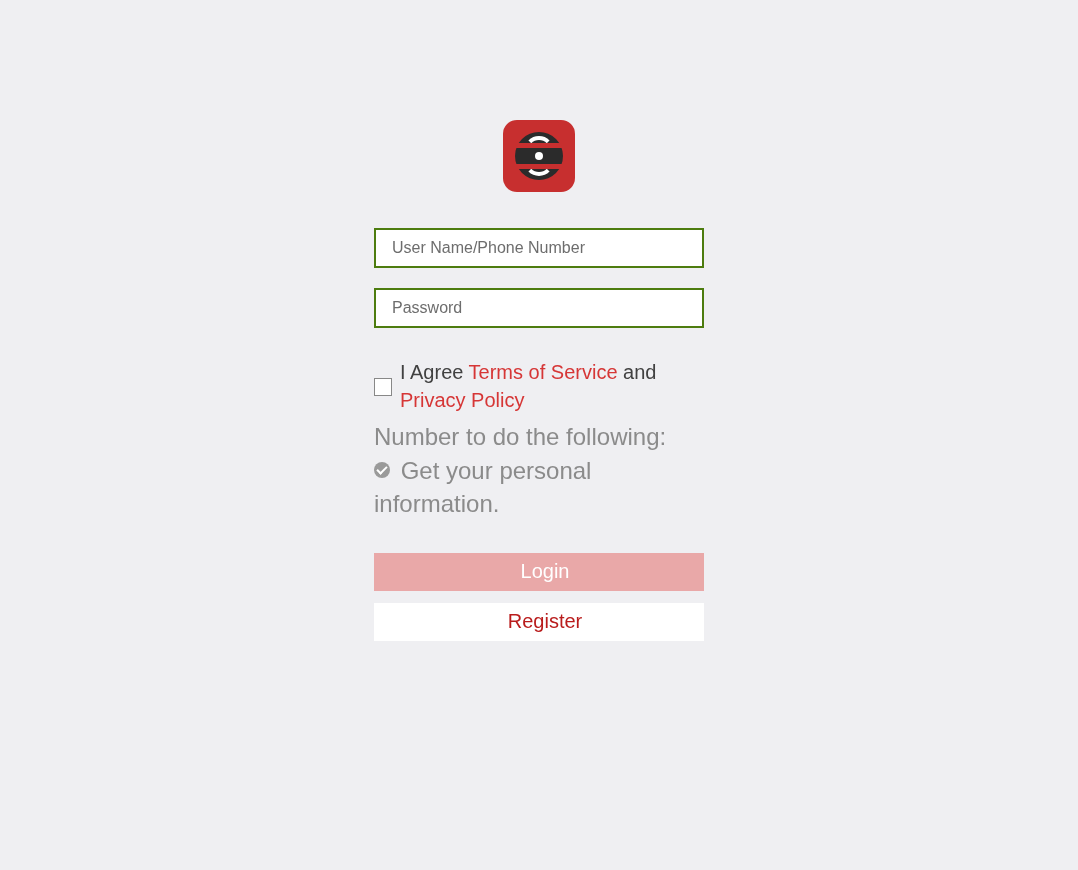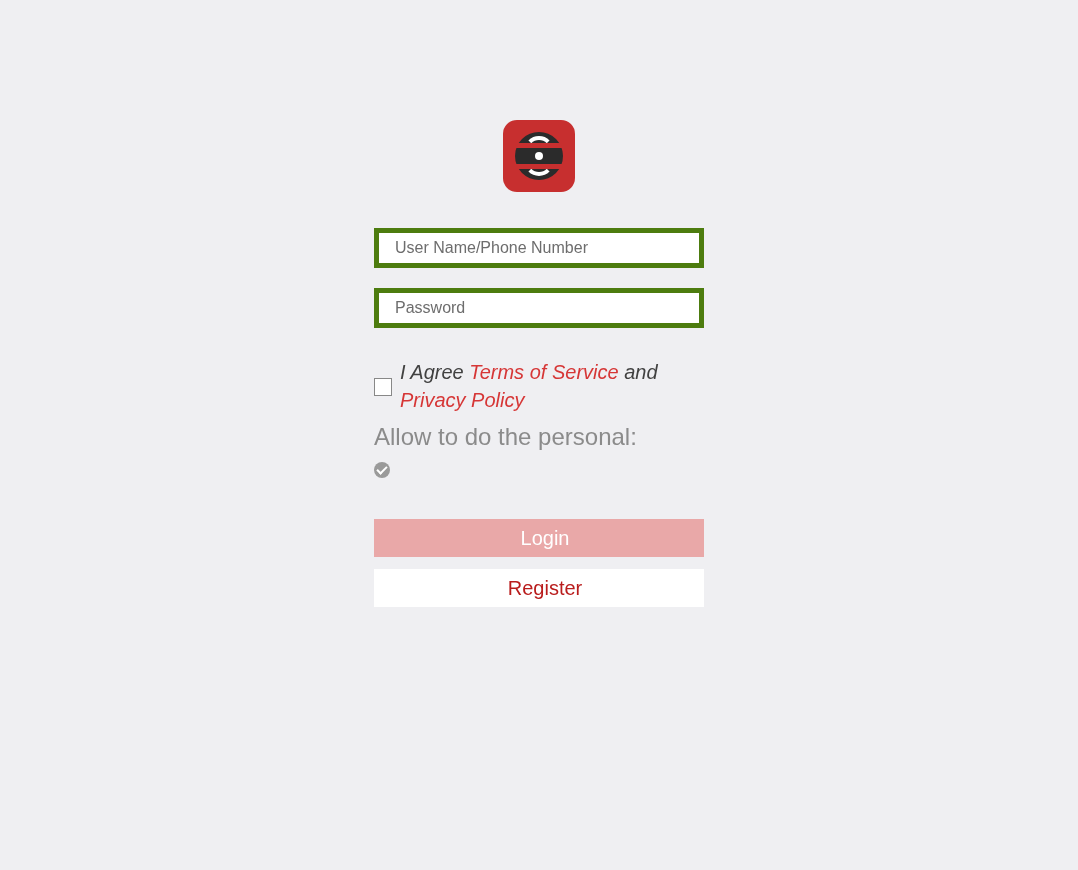--- a/index.html
+++ b/index.html
@@ -72,21 +72,21 @@
       height: 5px;
       left: 4px;
     }
     .logo-line-top { top: 23px; }
     .logo-line-bottom { bottom: 23px; }
     .input-field {
       width: 100%;
       height: 40px;
       padding: 0 16px;
       font-size: 16px;
-      border: 5px solid #4d7c0f;
+      border: 2px solid #4d7c0f;
       background-color: #fff;
       color: #555;
       margin-bottom: 20px;
       outline: none;
       font-family: inherit;
     }
     .input-field::placeholder {
       color: #6d6d6d;
     }
     .agree-row {
@@ -102,21 +102,20 @@
       height: 18px;
       border: 1px solid #888;
       background: #fff;
       margin-right: 8px;
       margin-top: 2px;
       cursor: pointer;
       flex-shrink: 0;
     }
     .agree-text {
       font-size: 20px;
-      font-style: italic;
     }
     .link-text {
       color: #d63636;
       cursor: pointer;
     }
     .permissions {
       margin-top: 6px;
       font-size: 24px;
       color: #8b8b8b;
       line-height: 1.4;
@@ -191,23 +190,24 @@
   <input class="input-field" type="password" placeholder="Password" style="">
 
   <div class="agree-row">
     <div class="agree-checkbox"></div>
     <span class="agree-text">
       <span>I Agree </span><span class="link-text">Terms of Service</span><span> and </span><span class="link-text">Privacy Policy</span>
     </span>
   </div>
 
   <div class="permissions">
-    <div class="perm-heading">Allow to do the personal:</div>
+    <div class="perm-heading">Number to do the following:</div>
     <div class="perm-item">
       <span class="bullet-icon"></span>
+      <span>Get your personal information.</span>
     </div>
   </div>
 
   <button class="btn btn-login">Login</button>
 
   <button class="btn btn-register">Register</button>
 
 </div>
 
 </body></html>

